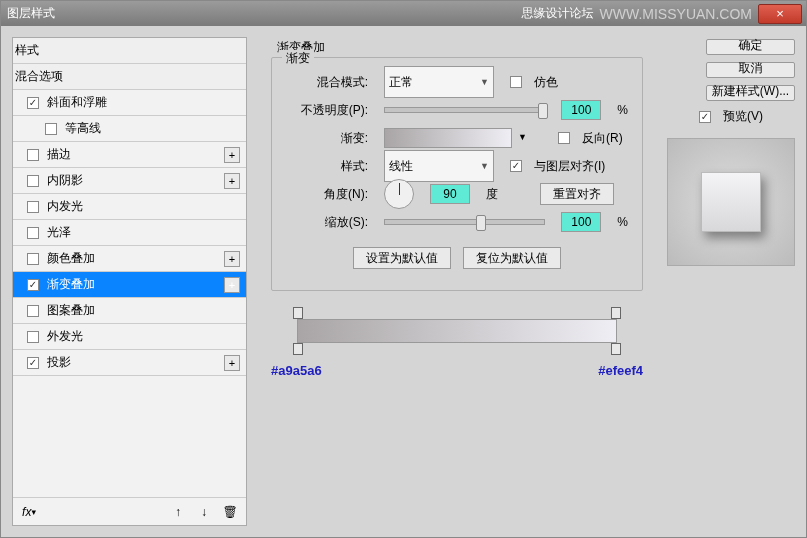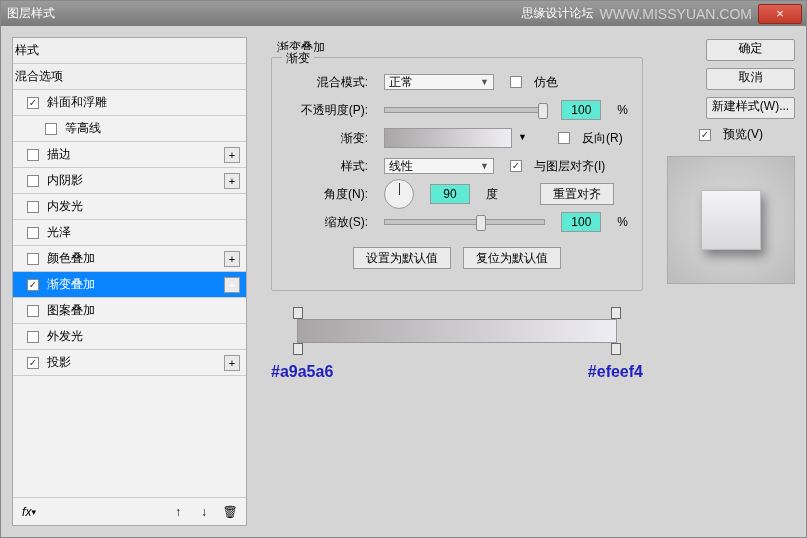--- a/index.html
+++ b/index.html
@@ -25,42 +25,42 @@
 .plus-btn { position: absolute; right: 6px; width: 16px; height: 16px; border: 1px solid #999; background: #eaeaea; display: flex; align-items: center; justify-content: center; font-size: 11px; cursor: pointer; }
 .left-footer { height: 28px; border-top: 1px solid #ccc; display: flex; align-items: center; padding: 0 6px; gap: 6px; }
 .foot-icon { width: 20px; height: 20px; display: flex; align-items: center; justify-content: center; cursor: pointer; }
 .foot-spacer { flex: 1; }
 .mid-panel { flex: 1; height: 100%; position: relative; padding: 6px 14px; }
 .fieldset { border: 1px solid #b0b0b0; border-radius: 2px; padding: 10px 14px 18px; margin-top: 8px; position: relative; }
 .fieldset > .legend { position: absolute; top: -8px; left: 10px; background: #d5d5d5; padding: 0 4px; }
 .mid-title { position: absolute; top: 2px; left: 16px; background: #d5d5d5; padding: 0 4px; }
 .row { display: flex; align-items: center; height: 28px; gap: 16px; }
 .row-label { width: 82px; text-align: right; }
-.select { height: 16px; border: 1px solid #999; background: #f5f5f5; padding: 0 4px; display: flex; align-items: center; justify-content: space-between; }
+.select { height: 32px; border: 1px solid #999; background: #f5f5f5; padding: 0 4px; display: flex; align-items: center; justify-content: space-between; }
 .select .caret { font-size: 9px; color: #555; }
 .slider { height: 6px; background: #c4c4c4; border: 1px solid #999; position: relative; flex: 1; }
 .slider-thumb { position: absolute; top: -5px; width: 10px; height: 16px; background: #e8e8e8; border: 1px solid #888; border-radius: 2px; }
 .num-input { width: 40px; height: 20px; border: 1px solid #999; background: #5eead4; text-align: center; line-height: 18px; }
 .grad-box { width: 128px; height: 20px; border: 1px solid #999; background: linear-gradient(to right, #a9a5a6, #efeef4); position: relative; }
 .grad-box .caret { position: absolute; right: -16px; top: 3px; font-size: 9px; }
 .angle-dial { width: 30px; height: 30px; border: 1px solid #999; border-radius: 50%; background: #f0f0f0; position: relative; }
 .angle-dial::after { content: ""; position: absolute; left: 50%; top: 3px; width: 1px; height: 12px; background: #333; }
 .btn { height: 22px; border: 1px solid #999; background: #eaeaea; padding: 0 12px; display: inline-flex; align-items: center; cursor: pointer; border-radius: 0; }
 .gradient-editor { margin-top: 18px; position: relative; height: 70px; }
 .grad-bar { position: absolute; left: 26px; right: 26px; top: 10px; height: 24px; border: 1px solid #999; background: linear-gradient(to right, #a9a5a6, #efeef4); }
 .stop { position: absolute; width: 10px; height: 12px; background: #e8e8e8; border: 1px solid #666; }
 .stop.top-left { left: 22px; top: -2px; }
 .stop.top-right { right: 22px; top: -2px; }
 .stop.bot-left { left: 22px; top: 34px; }
 .stop.bot-right { right: 22px; top: 34px; }
-.color-label { position: absolute; top: 54px; color: #2020c0; font-weight: bold; font-size: 16px; }
+.color-label { position: absolute; top: 54px; color: #2020c0; font-weight: bold; font-size: 13px; }
 .color-label.left { left: 0; }
 .color-label.right { right: 0; }
 .right-panel { width: 128px; display: flex; flex-direction: column; gap: 7px; padding-top: 2px; }
-.r-btn { height: 22px; border: 1px solid #999; background: #eaeaea; display: flex; align-items: flex-start; justify-content: center; cursor: pointer; border-radius: 2px; margin-left: 39px; }
+.r-btn { height: 16px; border: 1px solid #999; background: #eaeaea; display: flex; align-items: flex-end; justify-content: center; cursor: pointer; border-radius: 2px; margin-left: 39px; }
 .preview-box { margin-top: 6px; height: 128px; border: 1px solid #aaa; background: radial-gradient(ellipse at center, #ddd 0%, #bbb 100%); display: flex; align-items: center; justify-content: center; }
 .preview-square { width: 60px; height: 60px; background: linear-gradient(#f4f4f6, #d8d7da); border: 1px solid #bbb; box-shadow: 4px 6px 10px rgba(0,0,0,0.4); }
 label.inline-chk { display: inline-flex; align-items: center; gap: 4px; }
 </style>
 </head>
 <body>
 
 <div class="window">
   <div class="titlebar">
     <span class="titlebar-text">图层样式</span>

